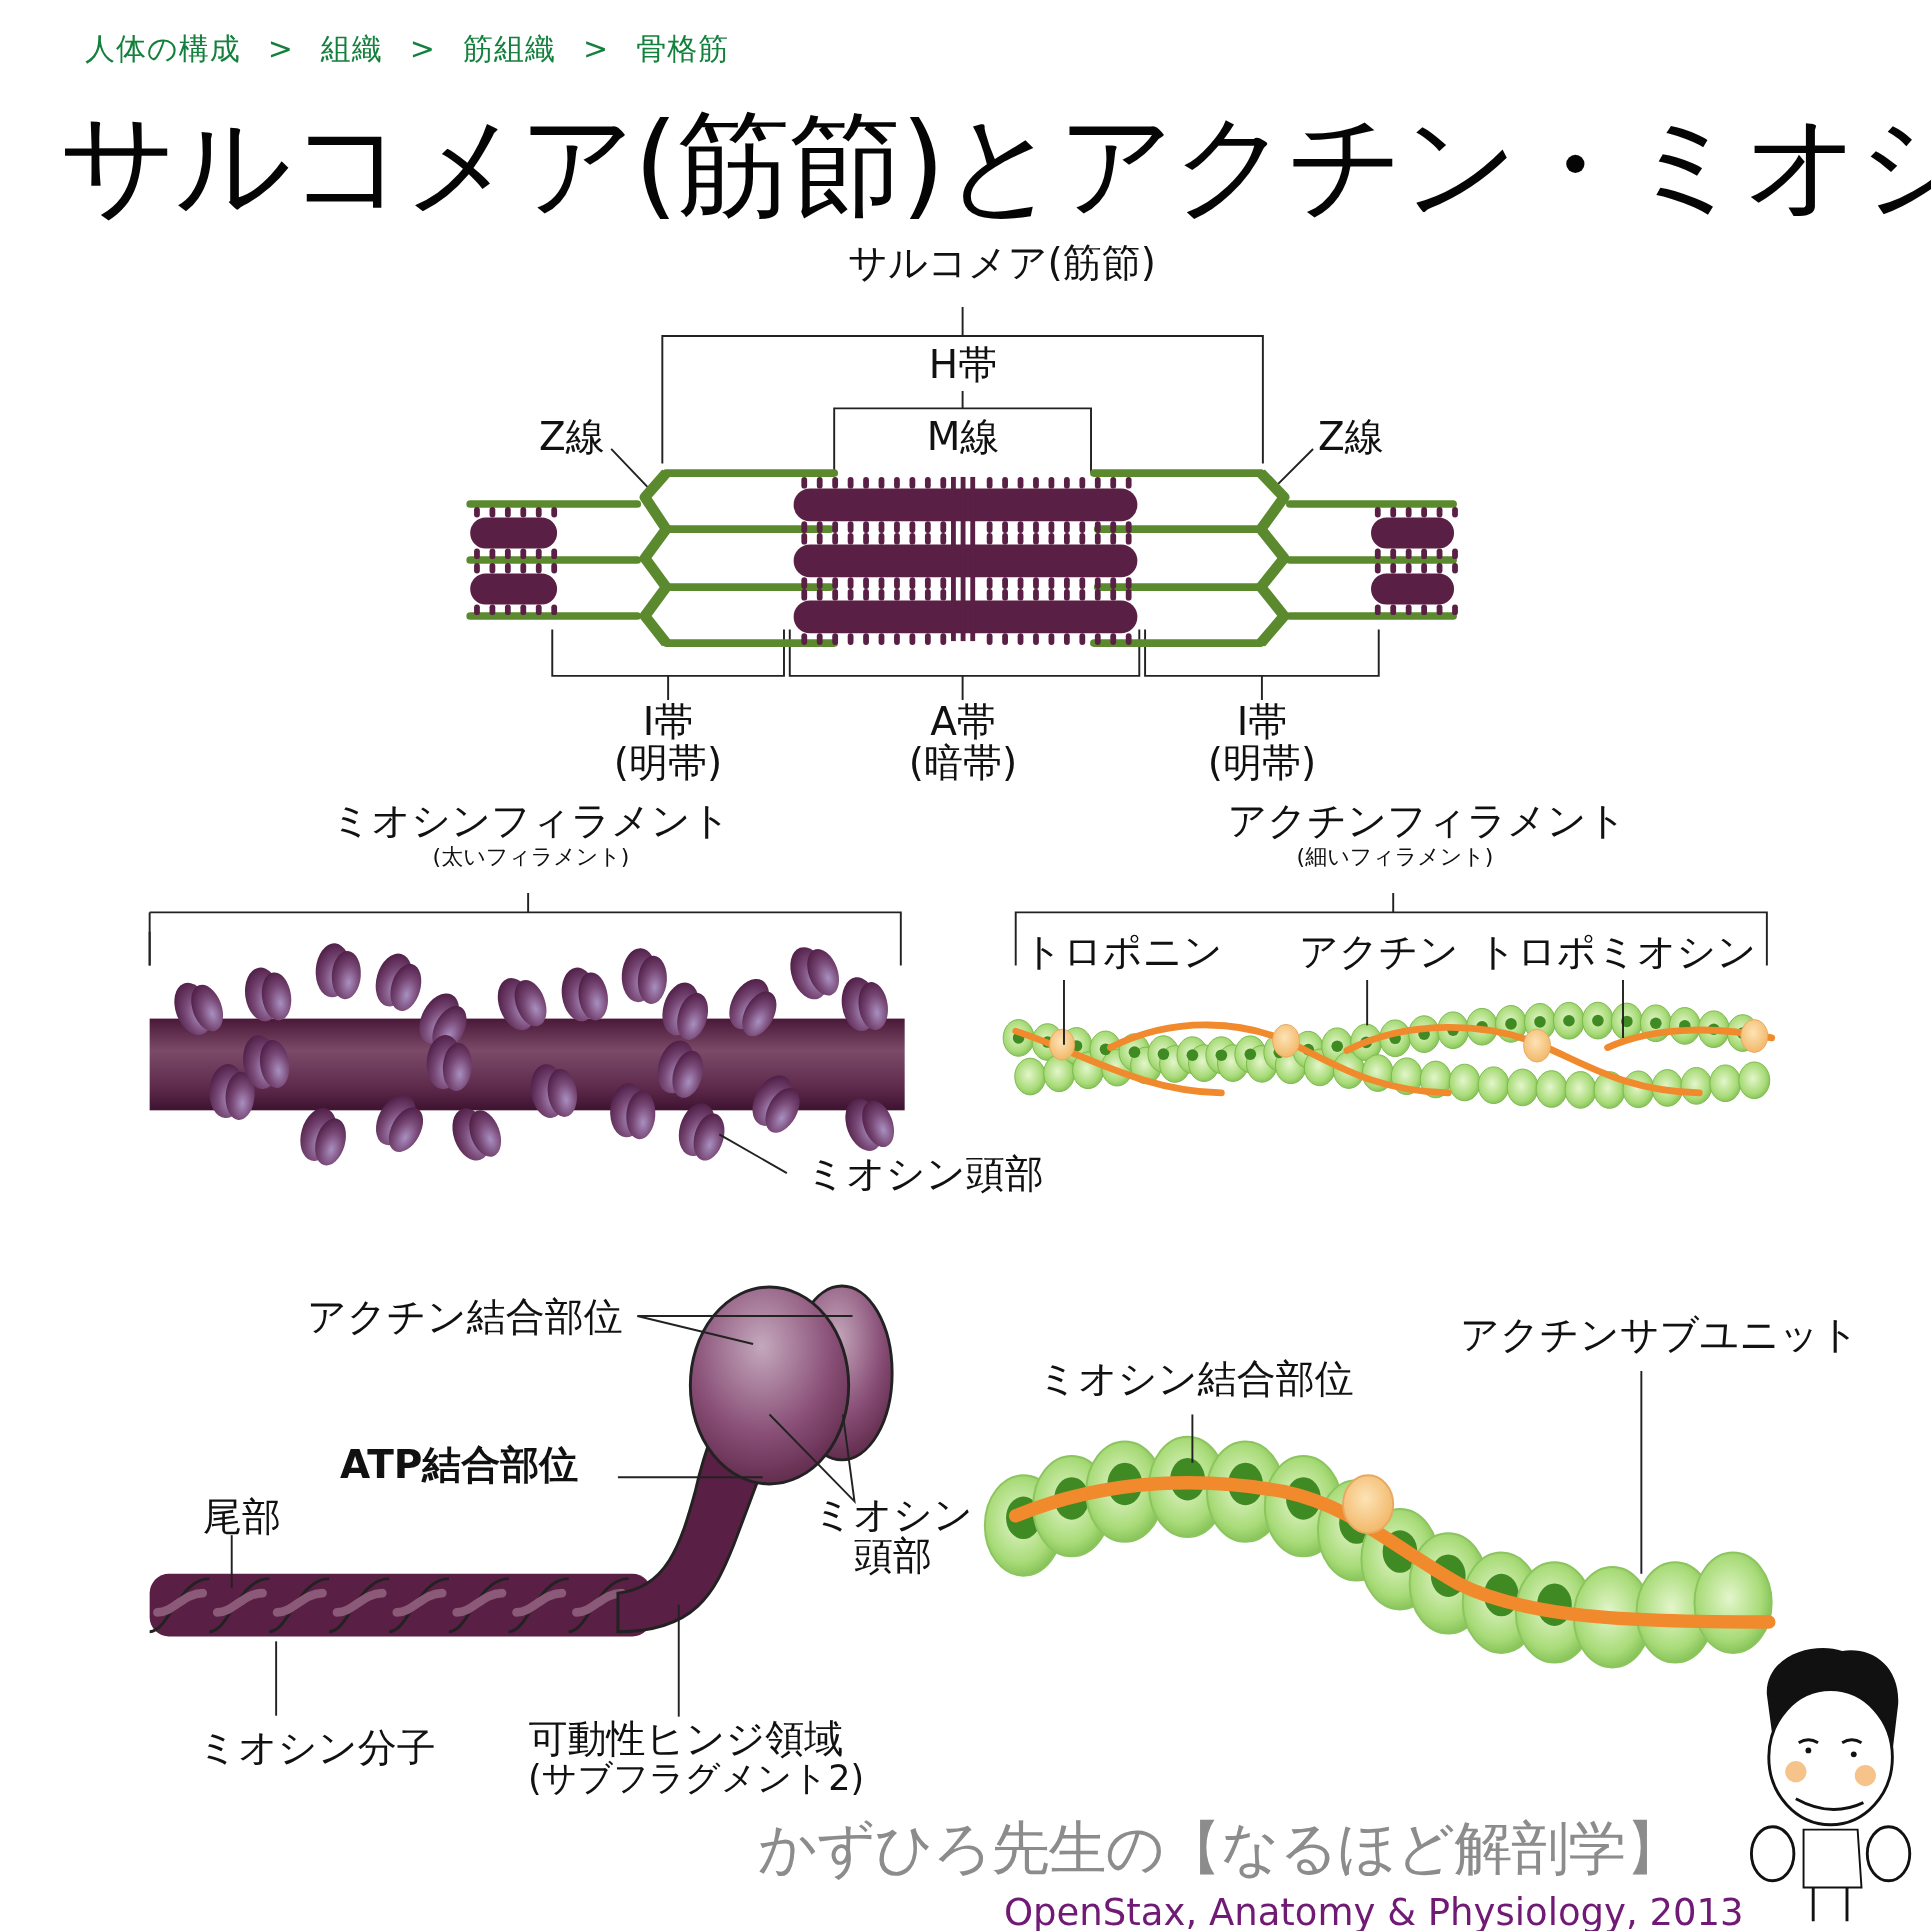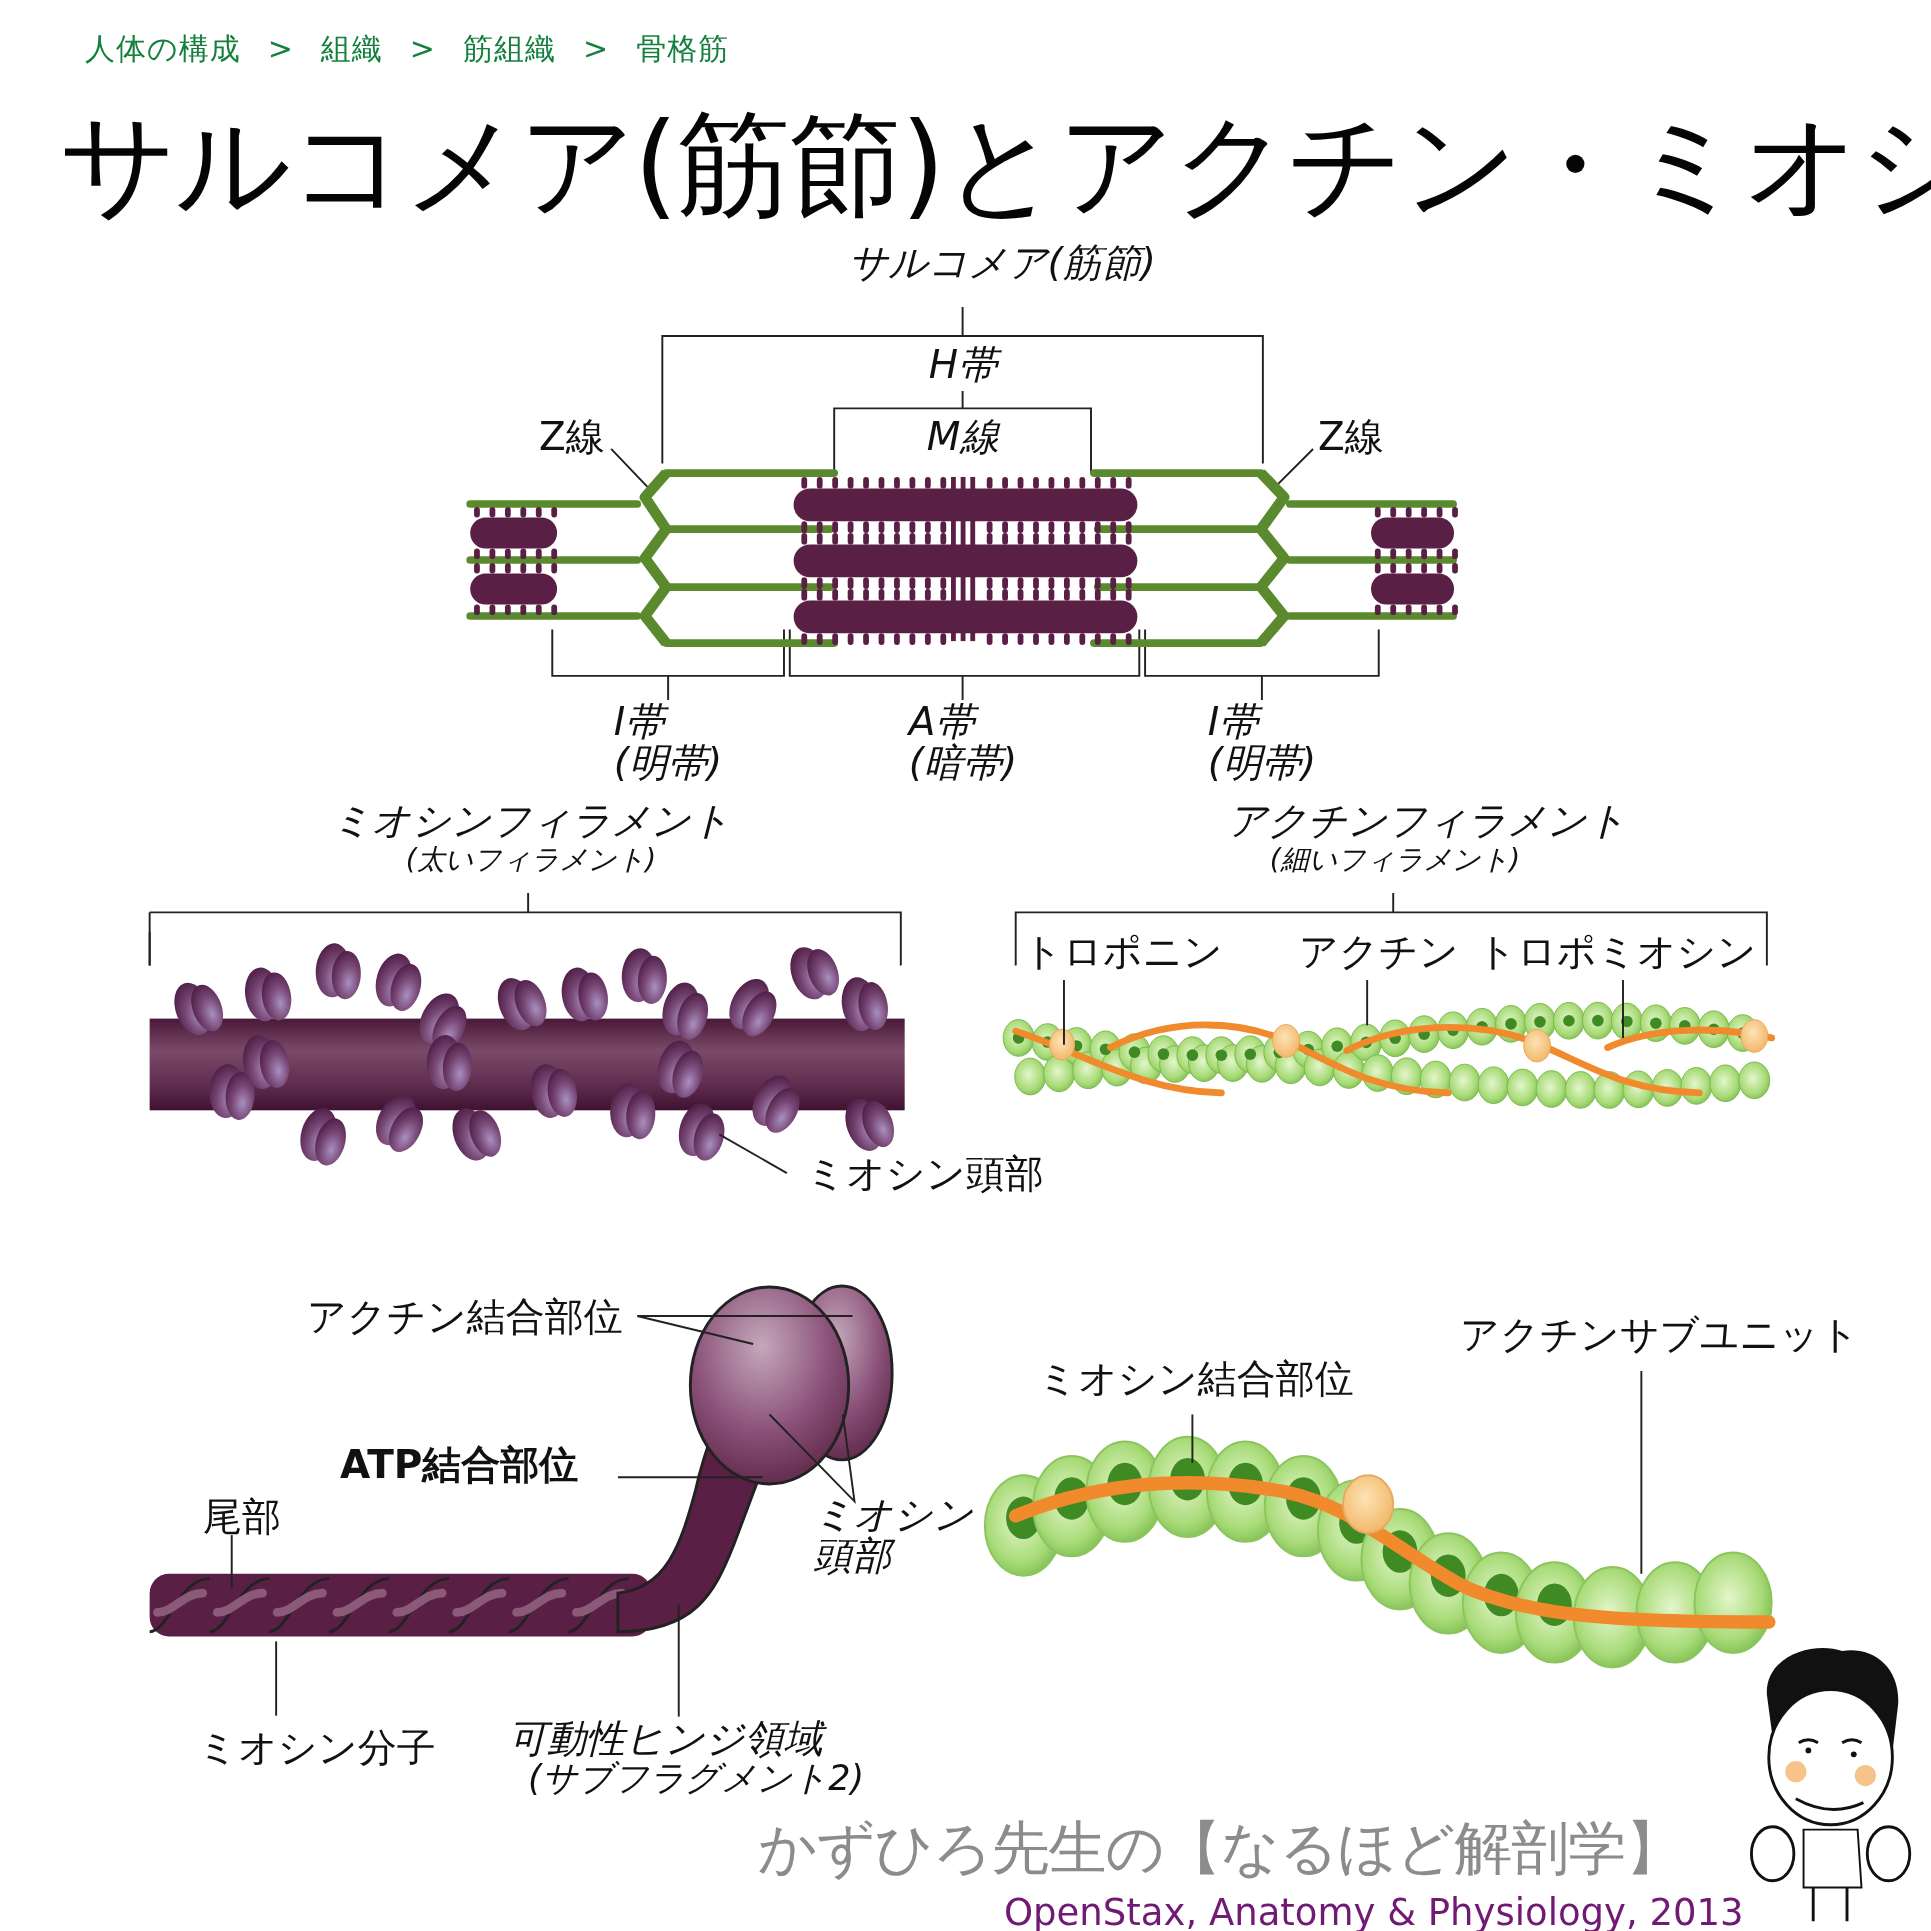--- a/index.html
+++ b/index.html
@@ -2,22 +2,22 @@
 <html><head>
 <meta charset="utf-8">
 <style>
   html,body{margin:0;padding:0;background:#fff;}
   body{width:1931px;height:1931px;position:relative;overflow:hidden;font-family:"DejaVu Sans","Liberation Sans",sans-serif;color:#111;}
   .abs{position:absolute;}
   .crumbs{left:85px;top:29px;font-size:30px;color:#15803d;white-space:nowrap;letter-spacing:1px;}
   .crumbs .sep{margin:0 27px;}
   .title{left:60px;top:89px;font-size:114px;font-weight:400;letter-spacing:-1.9px;white-space:nowrap;color:#050505;}
   .lbl{position:absolute;font-size:39px;white-space:nowrap;color:#111;line-height:1.05;}
-  .lbl.c{transform:translateX(-50%);text-align:left;font-style:italic;}
-  .lbl.sm{font-size:28px;}
+  .lbl.c{transform:translateX(-50%);text-align:center;}
+  .lbl.sm{font-size:22px;}
   svg{position:absolute;left:0;top:0;}
   .footer-brand{left:758px;top:1810px;font-size:58px;color:#8c8c8c;white-space:nowrap;letter-spacing:-1px;}
   .footer-src{left:1004px;top:1891px;font-size:37px;color:#701a75;white-space:nowrap;}
 </style>
 </head>
 <body>
 
 <div class="abs crumbs">
   <span>人体の構成</span><span class="sep">&gt;</span><span>組織</span><span class="sep">&gt;</span><span>筋組織</span><span class="sep">&gt;</span><span>骨格筋</span>
 </div>

